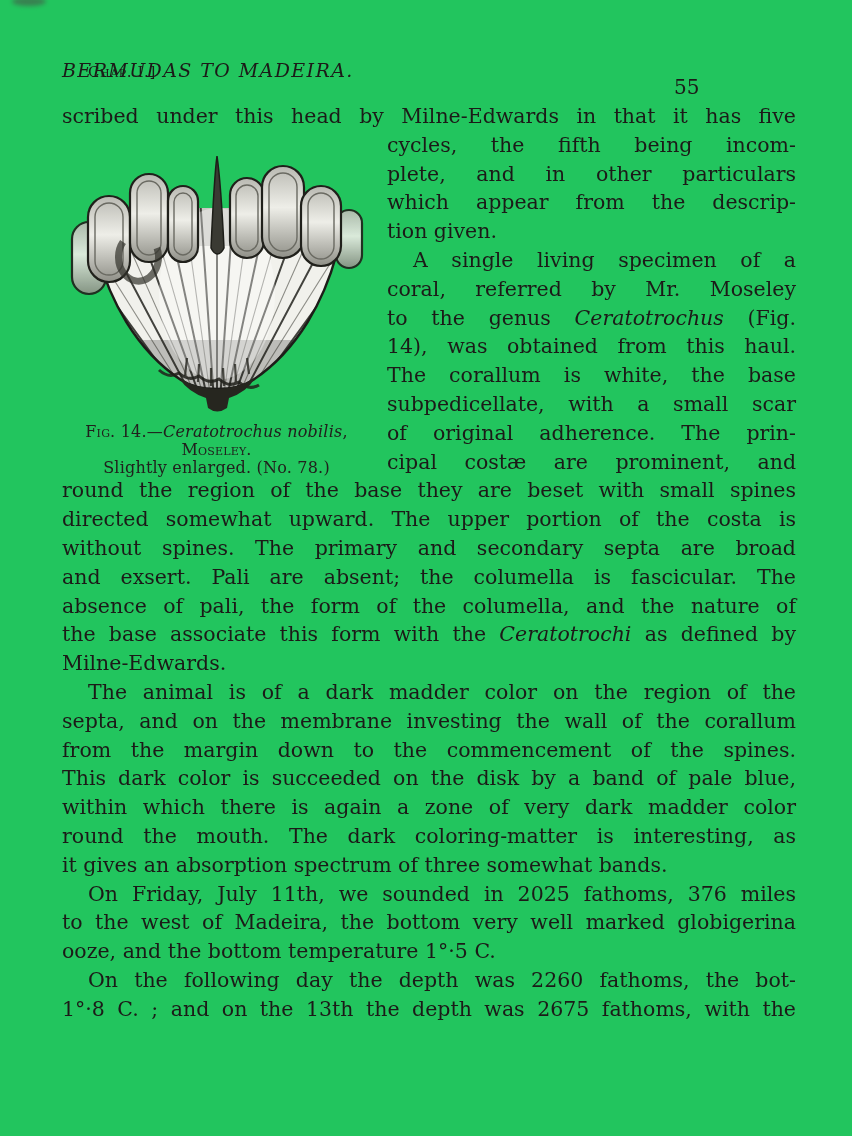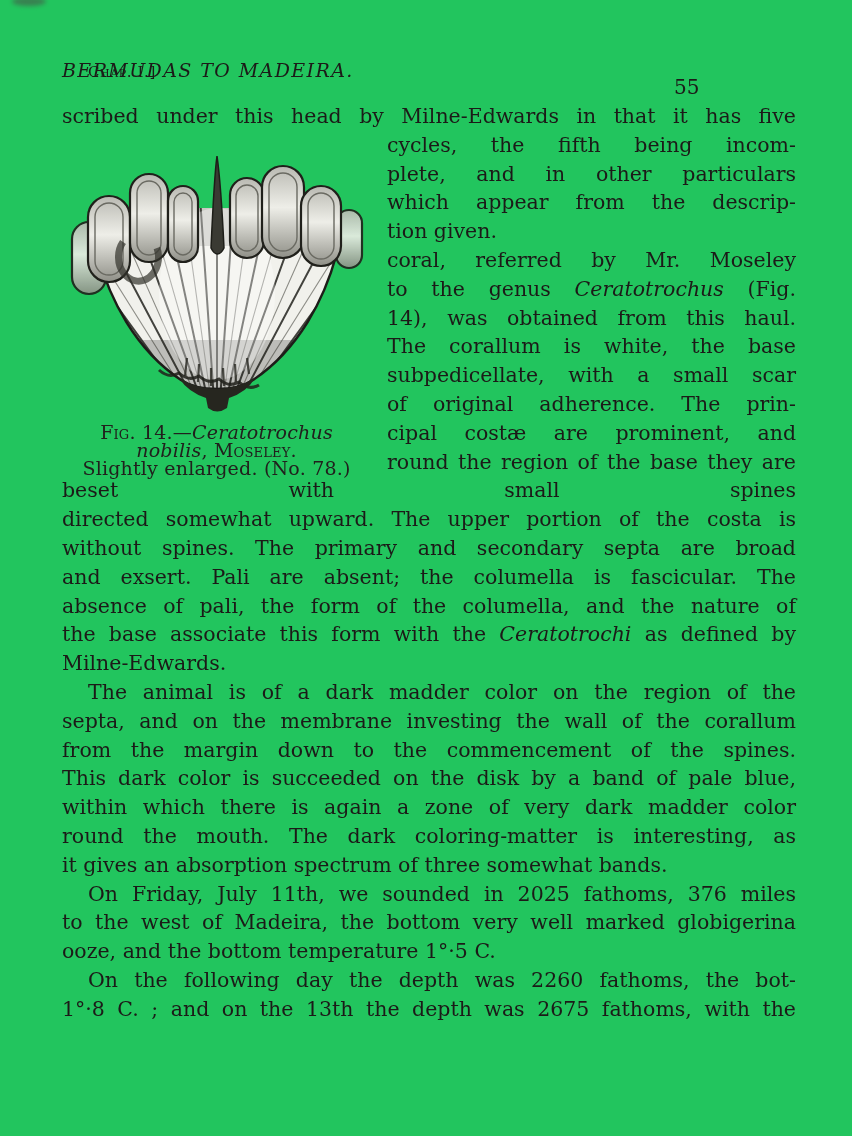--- a/index.html
+++ b/index.html
@@ -24,21 +24,21 @@
   .j{text-align:justify;text-align-last:justify;}
   .ind{text-indent:26px;}
   .it{font-style:italic;}
   .sc{font-variant:small-caps;}
   .figure{
     float:left;width:309px;height:340px;margin:0 16px 0 0;
     display:block;
   }
   .fig-art{display:block;margin:13px auto 3px auto;}
   .fig-caption{
-    text-align:center;font-size:19px;line-height:18px;letter-spacing:.2px;
+    text-align:center;font-size:16px;line-height:18px;letter-spacing:.2px;
     color:#21201d;
   }
 </style>
 </head>
 <body>
 
 <div class="page">
   <div class="smudge"></div>
 
   <div class="header">
@@ -105,20 +105,21 @@
       <figcaption class="fig-caption">
         <div class="cap-line"><span class="sc">Fig. 14.—</span><span class="it">Ceratotrochus nobilis</span><span>, </span><span class="sc">Moseley.</span></div>
         <div class="cap-line">Slightly enlarged. (No. 78.)</div>
       </figcaption>
     </figure>
 
     <div class="line j">cycles, the fifth being incom-</div>
     <div class="line j">plete, and in other particulars</div>
     <div class="line j">which appear from the descrip-</div>
     <div class="line">tion given.</div>
+    <div class="line j ind">A single living specimen of a</div>
     <div class="line j">coral, referred by Mr. Moseley</div>
     <div class="line j"><span>to the genus </span><span class="it">Ceratotrochus</span><span> (Fig.</span></div>
     <div class="line j">14), was obtained from this haul.</div>
     <div class="line j">The corallum is white, the base</div>
     <div class="line j">subpedicellate, with a small scar</div>
     <div class="line j">of original adherence. The prin-</div>
     <div class="line j">cipal costæ are prominent, and</div>
 
     <div class="line j">round the region of the base they are beset with small spines</div>
     <div class="line j">directed somewhat upward. The upper portion of the costa is</div>

